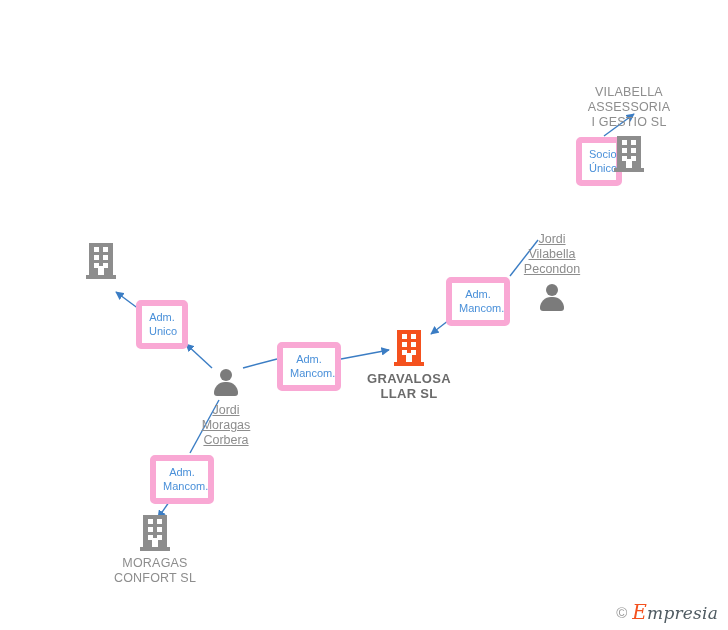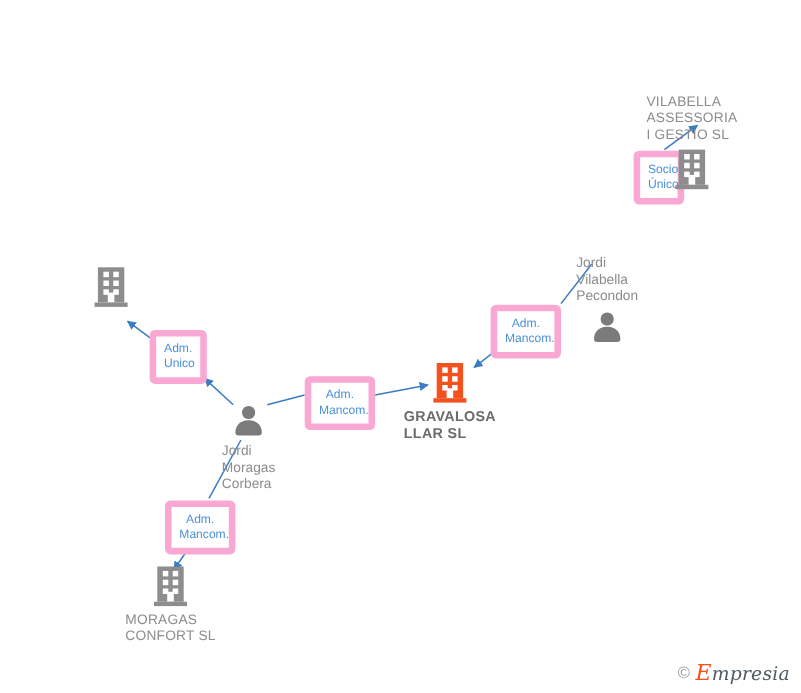--- a/index.html
+++ b/index.html
@@ -31,37 +31,39 @@
     display: flex;
     flex-direction: column;
     align-items: center;
     width: 150px;
     margin-left: -75px;
   }
   .node.label-below { }
   .node.label-above { flex-direction: column-reverse; }
 
   .node-label {
+    text-align: center;
     line-height: 15px;
     white-space: pre-line;
   }
   .company .node-label {
     color: #8d8d8d;
     font-size: 12.5px;
     letter-spacing: .2px;
   }
   .company.focus .node-label {
     color: #6b6b6b;
     font-size: 13px;
     font-weight: bold;
     letter-spacing: .3px;
   }
   .person .node-label {
     color: #8d8d8d;
     font-size: 12.5px;
+    text-decoration: underline;
   }
   .label-below .node-label { margin-top: 5px; }
   .label-above .node-label { margin-bottom: 6px; }
 
   
   .bld {
     position: relative;
     width: 30px;
     height: 36px;
   }

